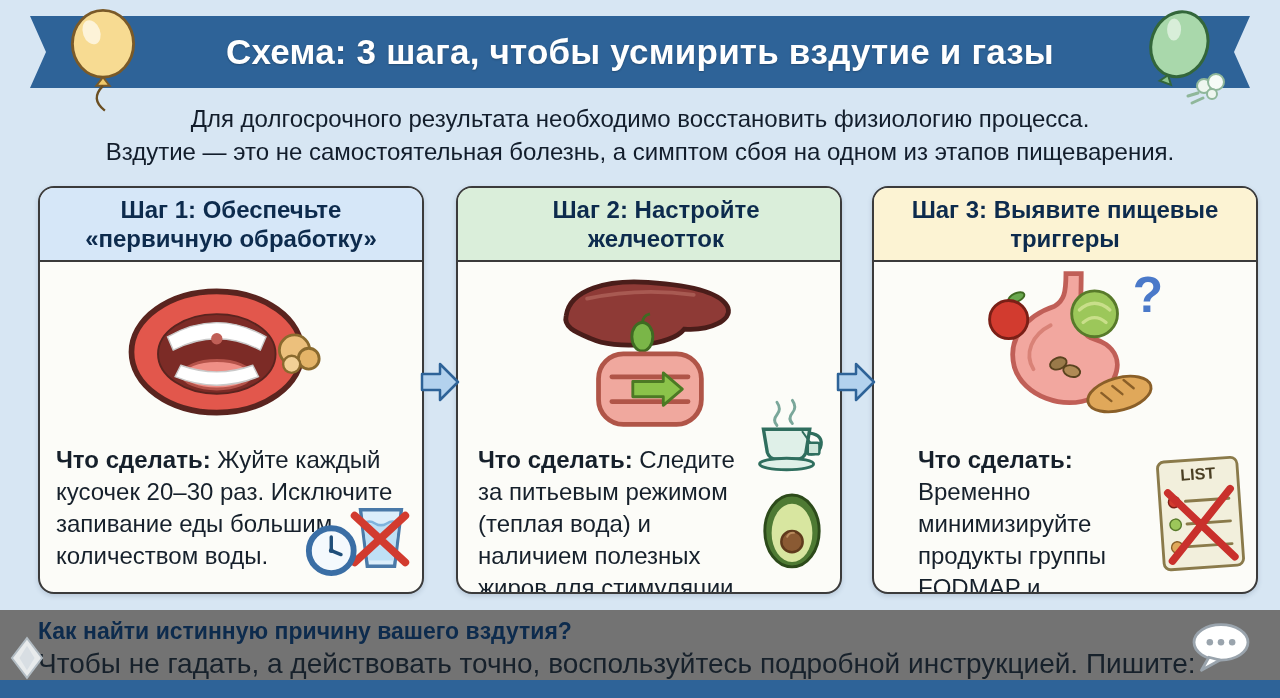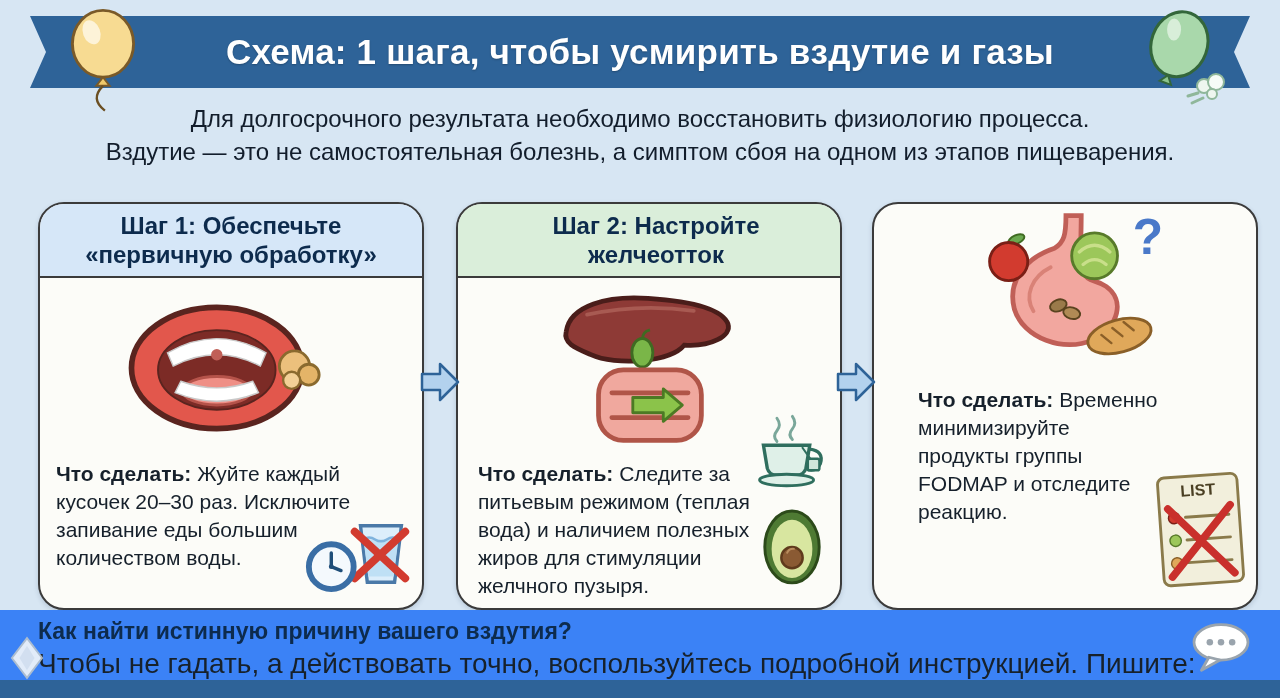--- a/index.html
+++ b/index.html
@@ -14,62 +14,62 @@
           text-shadow:0 1px 2px rgba(0,0,0,.25);white-space:nowrap;}
   .balloon{position:absolute;z-index:5;}
   .balloon-left{left:60px;top:6px;}
   .balloon-right{left:1126px;top:4px;}
 
   
   .intro{position:absolute;left:0;top:102px;width:1280px;text-align:center;
          font-size:24px;line-height:1.38;color:#121d2b;font-weight:500;}
 
   
-  .card{position:absolute;top:202px;width:386px;height:408px;background:#fcfcf8;
-        border:2px solid #3b3b3b;border-radius:26px;box-shadow:0 2px 5px rgba(40,60,90,.18);
+  .card{position:absolute;top:186px;width:386px;height:408px;background:#fcfcf8;
+        border:2px solid #3b3b3b;border-radius:16px;box-shadow:0 2px 5px rgba(40,60,90,.18);
         box-sizing:border-box;overflow:hidden;}
   .card1{left:38px;} .card2{left:456px;} .card3{left:872px;}
   .card-header{height:74px;border-bottom:2px solid #3b3b3b;display:flex;align-items:center;
         justify-content:center;text-align:center;font-weight:bold;font-size:24px;
         color:#0d2b4d;line-height:1.22;padding:0 18px;box-sizing:border-box;}
   .card1 .card-header{background:#d6e7f8;}
   .card2 .card-header{background:#daeeda;padding-left:32px;}
   .card3 .card-header{background:#fcf3d3;}
   .illus{height:180px;display:flex;align-items:center;justify-content:center;}
-  .card-text{padding:2px 14px 0 16px;font-size:21px;line-height:1.33;color:#16202b;}
+  .card-text{padding:2px 14px 0 16px;font-size:24px;line-height:1.33;color:#16202b;}
   .card2 .card-text{padding-right:88px;padding-left:20px;}
   .card3 .card-text{padding-right:98px;padding-left:44px;}
   .action-label{font-weight:bold;}
   .corner-icon{position:absolute;}
   .icon-clock-glass{right:6px;bottom:6px;}
   .icon-tea{right:10px;top:208px;}
   .icon-avocado{right:14px;top:298px;}
   .icon-list{right:10px;bottom:14px;}
 
   
   .flow-arrow{position:absolute;top:360px;width:40px;height:44px;}
   .arrow1{left:420px;} .arrow2{left:836px;}
 
   
-  .footer{position:absolute;left:0;top:610px;width:1280px;height:70px;background:#3b82f6;
+  .footer{position:absolute;left:0;top:610px;width:1280px;height:70px;background:#737373;
           box-sizing:border-box;padding:8px 0 0 38px;}
   .footer-question{font-size:23px;font-weight:bold;color:#0d2b4d;}
   .footer-cta{font-size:28px;color:#17212b;margin-top:3px;}
   .cta-keyword{font-weight:bold;}
   .chat-bubble{position:absolute;right:26px;top:620px;}
   .watermark{position:absolute;left:10px;top:636px;opacity:.9;}
   .bottom-strip{position:absolute;left:0;bottom:0;width:1280px;height:18px;background:#2e6398;}
 </style>
 </head>
 <body>
 
 <div class="canvas">
 
   <div class="banner">
-    <div class="banner-title">Схема: 1 шага, чтобы усмирить вздутие и газы</div>
+    <div class="banner-title">Схема: 3 шага, чтобы усмирить вздутие и газы</div>
   </div>
 
   <div class="balloon balloon-left">
     <svg width="86" height="108" viewBox="0 0 90 110">
       <ellipse cx="45" cy="38" rx="32" ry="35" fill="#f7db92" stroke="#7a5a28" stroke-width="3"></ellipse>
       <ellipse cx="33" cy="26" rx="9" ry="13" fill="#fdf3d8" transform="rotate(-20 33 26)"></ellipse>
       <path d="M45,73 l-7,9 h14 Z" fill="#f0c96a" stroke="#7a5a28" stroke-width="2"></path>
       <path d="M45,82 q-14,14 2,26" stroke="#6b4f22" stroke-width="2.5" fill="none"></path>
     </svg>
   </div>
@@ -159,20 +159,21 @@
       <svg width="68" height="86" viewBox="0 0 70 88">
         <ellipse cx="35" cy="46" rx="28" ry="37" fill="#4e7a33" stroke="#2c4a1a" stroke-width="3"></ellipse>
         <ellipse cx="35" cy="48" rx="21" ry="30" fill="#d8e6a0"></ellipse>
         <circle cx="35" cy="57" r="11" fill="#8a5a33" stroke="#5f3a1c" stroke-width="2.5"></circle>
         <path d="M30,52 a7,7 0 0 1 7,-4" stroke="#b98c5e" stroke-width="2" fill="none" stroke-linecap="round"></path>
       </svg>
     </div>
   </div>
 
   <div class="card card3">
+    <div class="card-header">Шаг 3: Выявите пищевые триггеры</div>
     <div class="illus">
       <svg width="212" height="168" viewBox="0 0 222 176">
         <path d="M112,6 C112,26 110,34 100,40 C70,50 50,74 58,104 C67,134 110,150 140,136 C168,122 174,94 154,80 C142,72 134,76 130,64 C126,52 128,30 128,6 Z" fill="#f2a79f" stroke="#c05f57" stroke-width="5"></path>
         <path d="M96,60 C76,70 68,90 78,106" stroke="#d98277" stroke-width="4" fill="none" stroke-linecap="round"></path>
         <ellipse cx="60" cy="31" rx="9" ry="4.5" fill="#6aa84f" stroke="#3f6b22" stroke-width="2" transform="rotate(-25 60 31)"></ellipse>
         <circle cx="52" cy="54" r="20" fill="#d23b2f" stroke="#7a1f16" stroke-width="3"></circle>
         <circle cx="142" cy="48" r="24" fill="#9cc75a" stroke="#587a2a" stroke-width="3"></circle>
         <path d="M126,44 q16,-14 32,0 M130,57 q12,-10 24,0" stroke="#c9df8a" stroke-width="3.5" fill="none" stroke-linecap="round"></path>
         <ellipse cx="104" cy="100" rx="9" ry="6" fill="#9a7a4a" stroke="#5a431f" stroke-width="2" transform="rotate(-20 104 100)"></ellipse>
         <ellipse cx="118" cy="108" rx="9" ry="6" fill="#b08a55" stroke="#5a431f" stroke-width="2" transform="rotate(15 118 108)"></ellipse>

